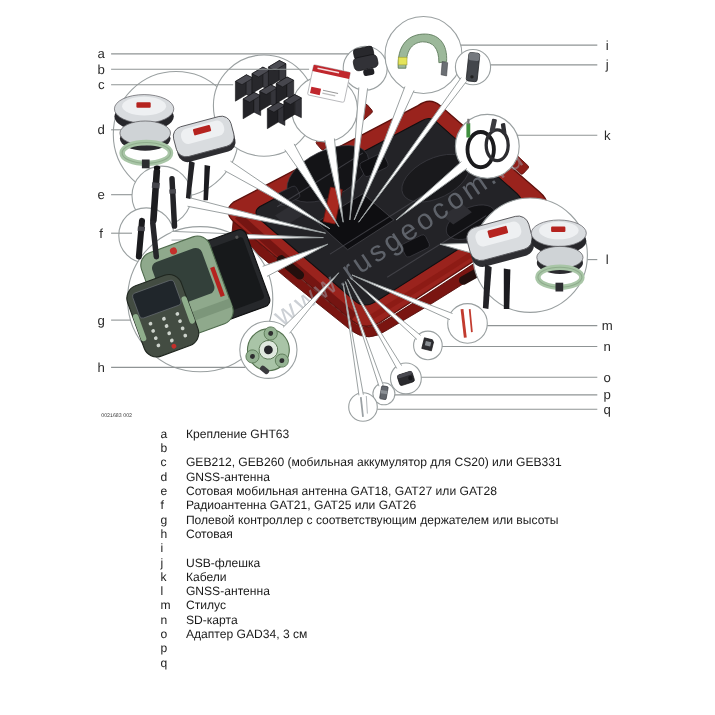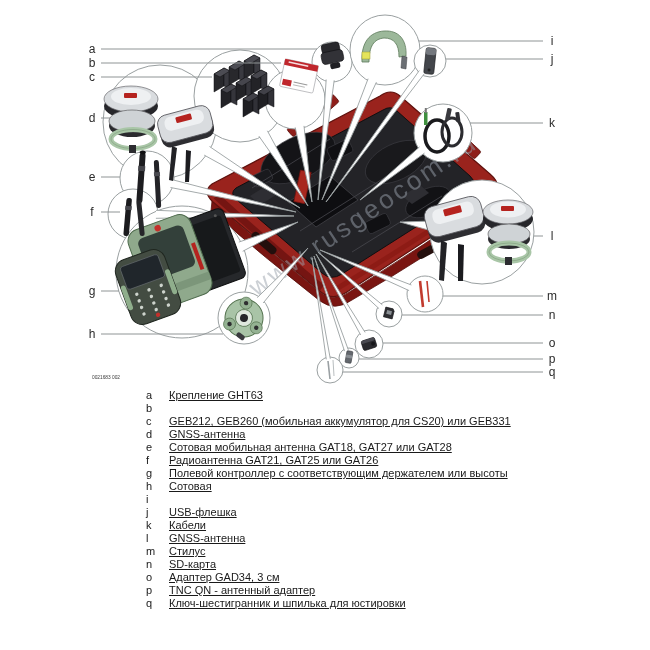--- a/index.html
+++ b/index.html
@@ -3,21 +3,21 @@
 <meta charset="utf-8">
 <style>
   html,body { margin:0; padding:0; background:#fff; }
   .page { position:relative; width:650px; height:650px; background:#fff; overflow:hidden;
           font-family:"Liberation Sans", sans-serif; }
   svg.diagram { position:absolute; left:0; top:0; }
   .legend { position:absolute; left:146px; top:389px; width:400px;
             font-size:11px; line-height:13px; color:#1a1a1a; }
   .legend .row { display:flex; align-items:flex-start; }
   .legend .k { flex:0 0 23px; width:23px; }
-  .legend .t { max-width:352px;text-decoration:underline; }
+  .legend .t { max-width:352px; }
 </style>
 </head>
 <body>
 
 <div class="page">
 
 <svg class="diagram" width="650" height="650" viewBox="0 0 650 650">
 
   <g>
     <path d="M 493,197 L 497,207 Q 430,255 352,300 Q 335,312 320,301 Q 265,258 211,211 L 212,201 Q 266,248 320,292 Q 334,303 351,291 Q 425,245 493,197 Z" fill="#7a1511" stroke="#55100c" stroke-width="0.8"></path>
@@ -427,21 +427,19 @@
   <div class="row">
         <span class="k">n</span>
         <span class="t">SD-карта</span>
       </div>
   <div class="row">
         <span class="k">o</span>
         <span class="t">Адаптер GAD34, 3 см</span>
       </div>
   <div class="row">
         <span class="k">p</span>
-        <span class="t">TNC QN - антенный адаптер</span>
       </div>
   <div class="row">
         <span class="k">q</span>
-        <span class="t">Ключ-шестигранник и шпилька для юстировки</span>
       </div>
 </div>
 
 </div>
 
 </body></html>

